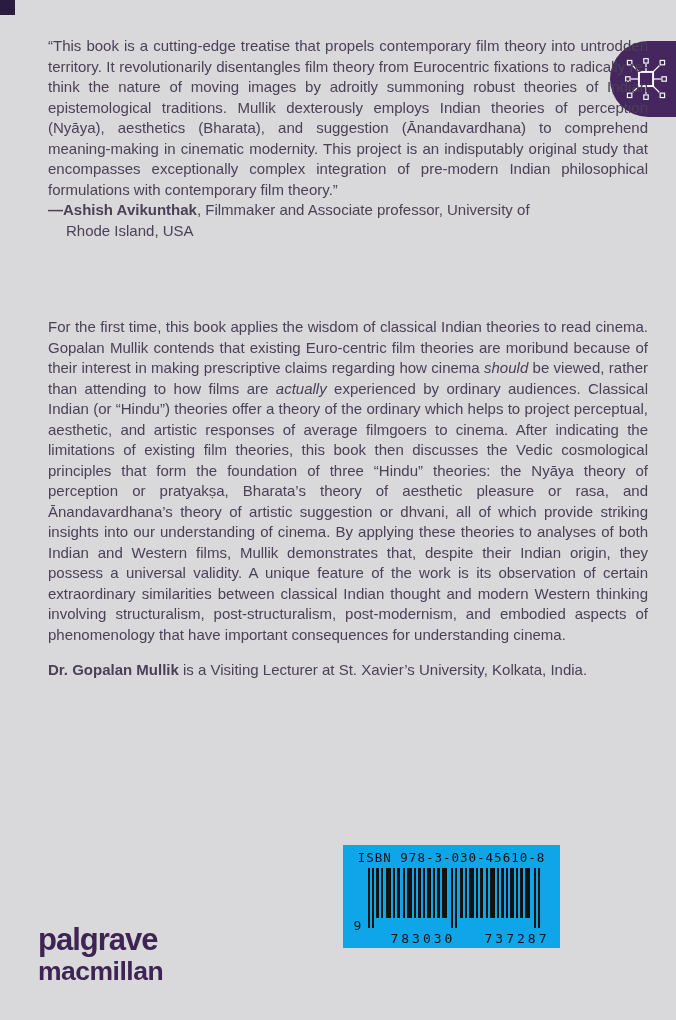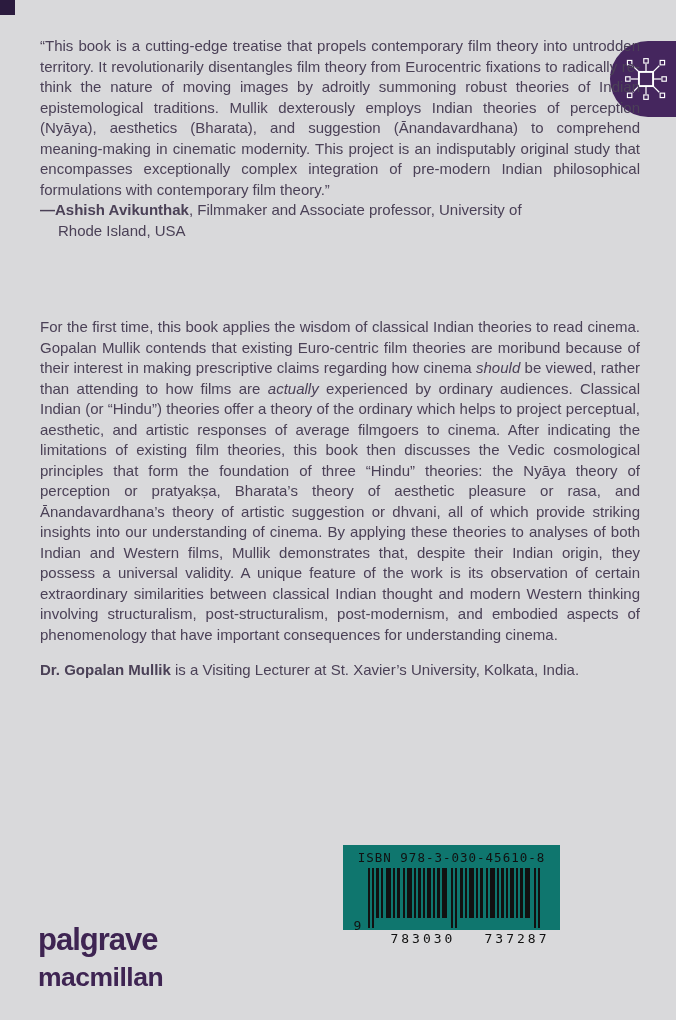--- a/index.html
+++ b/index.html
@@ -19,36 +19,36 @@
   .logo-pill {
     position:absolute; right:0; top:41px;
     width:66px; height:76px;
     background:#45265e;
     border-radius:38px 0 0 38px;
     display:flex; align-items:center; justify-content:center;
   }
   .logo-pill svg { display:block; margin-left:6px; }
 
   .textblock {
-    position:absolute; left:40px; width:600px;
+    position:absolute; left:48px; width:600px;
     font-size:15px; line-height:20.5px;
     text-align:justify;
   }
   .quote-block   { top:36px; }
   .attribution   { text-align:left; margin-top:0; }
   .attribution .indent2 { padding-left:18px; }
   .bold { font-weight:bold; }
   .synopsis      { top:277px;margin-top:40px; }
   .author-note   { top:660px; text-align:left; white-space:nowrap; }
 
   .barcode-panel {
     position:absolute; left:343px; top:845px; width:217px;
   }
   .barcode-white {
-    background:#0f766e; width:217px; height:85px;
+    background:#0ea5e9; width:217px; height:103px;
     box-sizing:border-box; padding-top:5px;
   }
   .isbn-label {
     font-family:"DejaVu Sans Mono", monospace;
     font-size:12.5px; letter-spacing:1px;
     color:#111; text-align:center; white-space:nowrap;
   }
   .bars { display:block; margin:3px auto 0 auto; }
   .barcode-digits {
     display:flex; justify-content:space-between;
@@ -61,21 +61,21 @@
     margin-top:4px; height:22px; background:#4c2a5c;
     color:#ffffff; font-weight:bold; font-size:14px;
     text-align:center; line-height:22px; letter-spacing:0.2px;
   }
 
   .publisher-logo {
     position:absolute; left:38px; top:924px;
     color:#3e2452; line-height:1;font-weight:bold;
   }
   .logo-line1 { font-size:31px; letter-spacing:-1px; }
-  .logo-line2 { font-size:26.5px; letter-spacing:-0.5px; margin-top:9px; }
+  .logo-line2 { font-size:26.5px; letter-spacing:-0.5px; margin-top:3px; }
 </style>
 </head>
 <body>
 
 <div class="cover">
 
   <div class="corner-mark"></div>
 
   <div class="logo-pill">
     <span>

